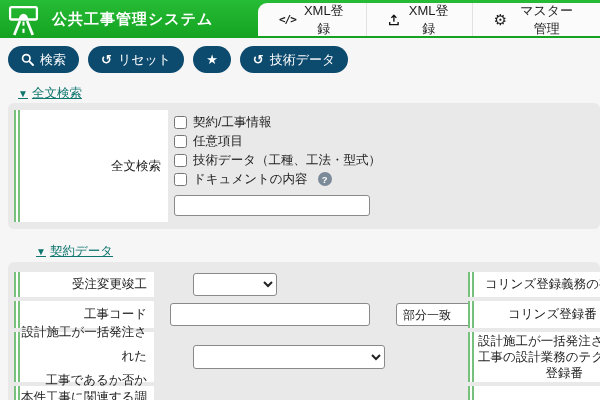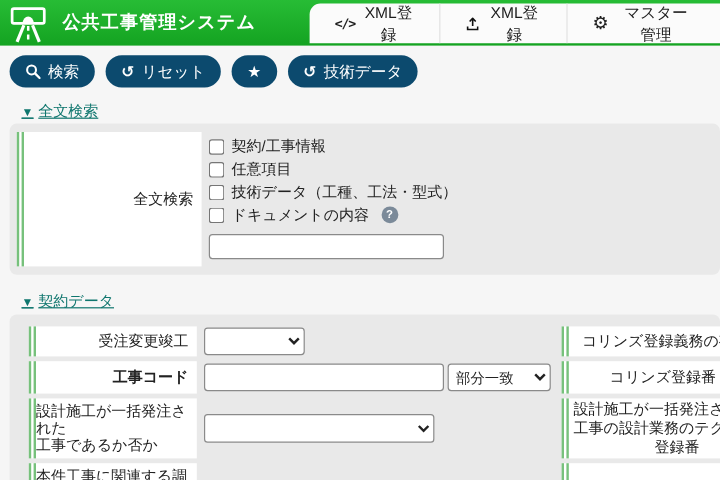--- a/index.html
+++ b/index.html
@@ -28,58 +28,58 @@
   .toolbar{position:absolute;top:46px;left:8px;display:flex;gap:9px;}
   .tbtn{height:27px;border-radius:14px;background:#0c4a6e;color:#fff;
     display:flex;align-items:center;gap:6px;padding:0 13px;font-size:13px;
     border:none;cursor:pointer;font-family:inherit;white-space:nowrap;}
   .tbtn .glyph{font-size:13px;font-weight:bold;line-height:1;}
   
   .seclink{position:absolute;left:18px;font-size:12.5px;color:#0f766e;
     text-decoration:underline;cursor:pointer;}
   .seclink .marker{font-size:10px;margin-right:4px;text-decoration:underline;}
   .sec-fulltext{top:85px;}
-  .sec-contract{top:243px;}
+  .sec-contract{top:243px;margin-left:18px;}
   
   .panel{position:absolute;left:8px;width:592px;background:#e9e9e9;border-radius:6px;}
   .panel-1{top:103px;height:126px;}
   .panel-2{top:262px;height:150px;border-radius:6px 6px 0 0;}
   .wcell{position:absolute;background:#fff;border-left:6px double #77c17c;
     box-sizing:border-box;font-size:12.5px;color:#222;}
   
   .ft-cell{left:6px;top:7px;width:154px;height:112px;
     display:flex;align-items:center;justify-content:flex-end;padding-right:7px;}
   .ft-checks{position:absolute;left:166px;top:12px;}
   .ck-row{display:flex;align-items:center;gap:6px;height:14px;margin-bottom:5px;
     font-size:12.5px;color:#222;}
   .ck-row input{width:13px;height:13px;margin:0;}
   .help{width:14px;height:14px;border-radius:50%;background:#7b8a99;color:#fff;
     font-size:9.5px;font-weight:bold;display:inline-flex;align-items:center;
     justify-content:center;margin-left:4px;cursor:pointer;}
   .ft-input{position:absolute;left:166px;top:92px;width:196px;height:21px;
     border:1px solid #8a8a8a;border-radius:3px;background:#fff;
     box-sizing:border-box;font-size:12px;padding:0 5px;font-family:inherit;}
   
-  .lcell{left:16px;width:140px;display:flex;align-items:center;
-    justify-content:flex-end;padding-right:7px;white-space:pre-line;}
+  .lcell{left:6px;width:140px;display:flex;align-items:center;
+    justify-content:flex-end;text-align:right;padding-right:7px;white-space:pre-line;}
   .lr1{top:10px;height:25px;}
-  .lr2{top:39px;height:27px;font-weight:bold;}
-  .lr3{top:70px;height:50px;line-height:14px;}
+  .lr2{top:39px;height:27px;}
+  .lr3{top:70px;height:50px;line-height:24px;font-family:Liberation Mono, monospace;}
   .lr4{top:124px;height:40px;}
   .rcell{left:460px;width:160px;display:flex;align-items:center;}
   .rr1{top:10px;height:25px;padding-left:11px;}
   .rr2{top:39px;height:27px;padding-left:34px;}
   .rr3{top:70px;height:50px;padding-left:4px;flex-direction:column;
     justify-content:center;align-items:stretch;line-height:16px;}
   .rr3 span{display:block;}
   .rr3 .line-last{text-align:right;padding-right:45px;}
   .rr4{top:124px;height:40px;}
   .ctl{position:absolute;box-sizing:border-box;background:#fff;
     border:1px solid #8a8a8a;border-radius:3px;font-size:12px;font-family:inherit;}
-  select.ctl{padding:0 2px;color:#222;}
+  select.ctl{padding:0 2px;color:#222;margin-left:23px;}
   .sel-r1{left:162px;top:11px;width:84px;height:23px;}
   .inp-r2{left:162px;top:41px;width:200px;height:23px;padding:0 5px;}
   .sel-r2{left:365px;top:41px;width:86px;height:23px;}
   .sel-r3{left:162px;top:83px;width:192px;height:24px;}
 </style>
 </head>
 <body>
 
 <div class="page">
 

